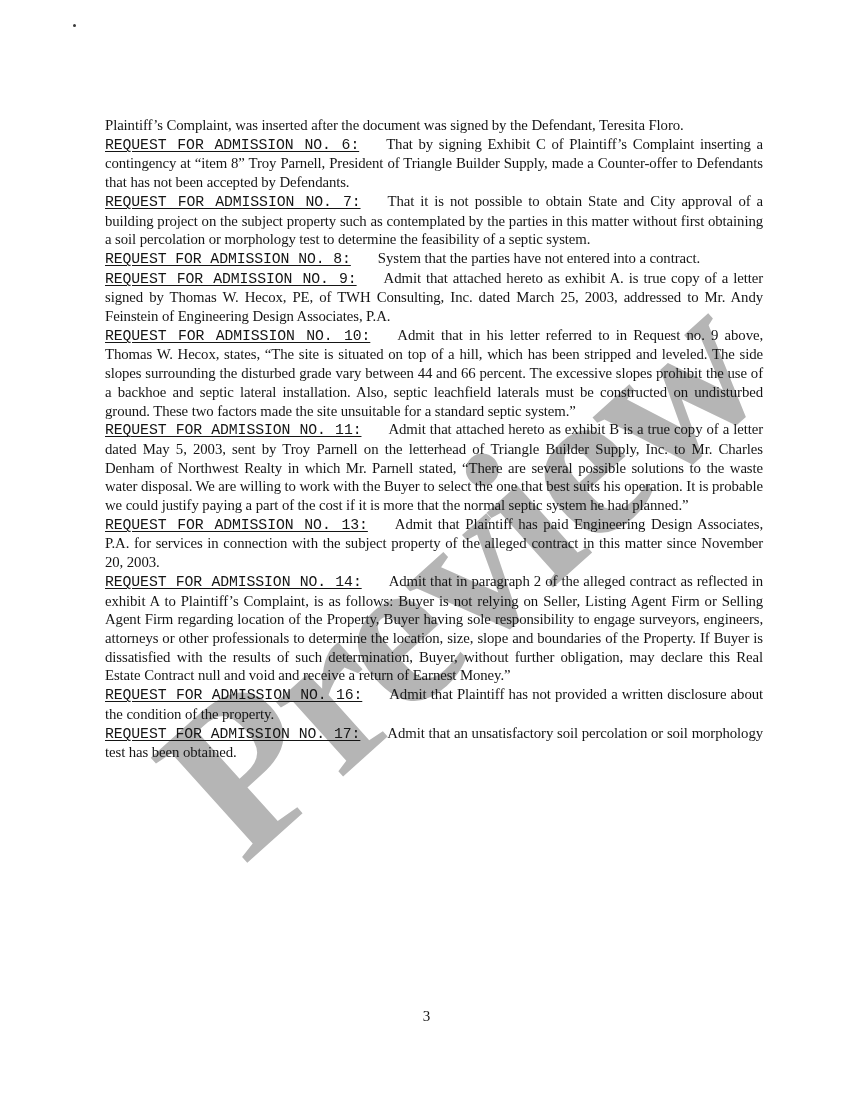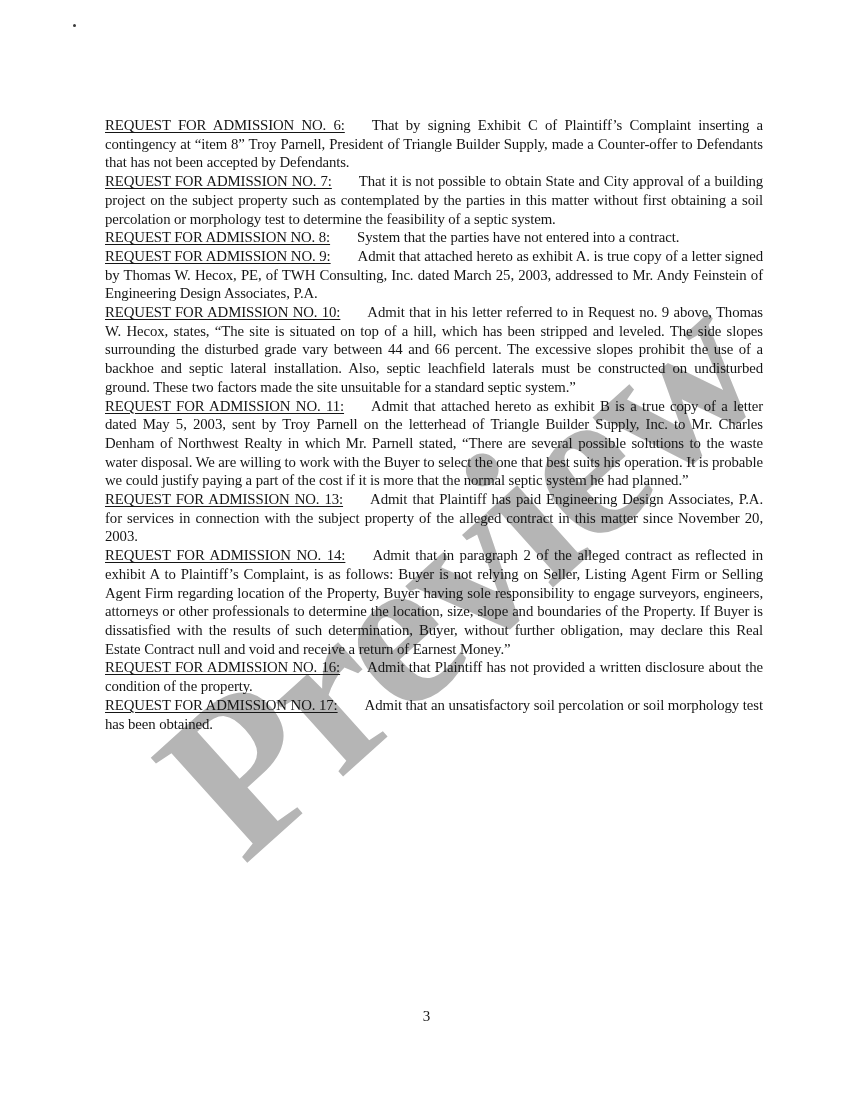--- a/index.html
+++ b/index.html
@@ -51,20 +51,21 @@
     letter-spacing: -0.1px;
   }
   .para {
     margin: 0;
     padding: 0;
   }
   .req-heading {
     text-decoration: underline;
     text-decoration-thickness: 1.4px;
     text-underline-offset: 2px;
+    font-family: Liberation Mono, monospace;
   }
   .tab {
     display: inline-block;
     width: 27px;
   }
   .page-number {
     position: absolute;
     left: 0;
     top: 1008px;
     width: 853px;
@@ -78,20 +79,21 @@
 <body>
 
 <div class="page">
 
   <div class="speck"></div>
 
   <div class="watermark">Preview</div>
 
   <div class="content">
 
+    <p class="para">Plaintiff’s Complaint, was inserted after the document was signed by the Defendant, Teresita Floro.</p>
 
     <p class="para"><span class="req-heading">REQUEST FOR ADMISSION NO. 6:</span><span class="tab"></span><span>That by signing Exhibit C of Plaintiff’s Complaint inserting a contingency at “item 8” Troy Parnell, President of Triangle Builder Supply, made a Counter-offer to Defendants that has not been accepted by Defendants.</span></p>
 
     <p class="para"><span class="req-heading">REQUEST FOR ADMISSION NO. 7:</span><span class="tab"></span><span>That it is not possible to obtain State and City approval of a building project on the subject property such as contemplated by the parties in this matter without first obtaining a soil percolation or morphology test to determine the feasibility of a septic system.</span></p>
 
     <p class="para"><span class="req-heading">REQUEST FOR ADMISSION NO. 8:</span><span class="tab"></span><span>System that the parties have not entered into a contract.</span></p>
 
     <p class="para"><span class="req-heading">REQUEST FOR ADMISSION NO. 9:</span><span class="tab"></span><span>Admit that attached hereto as exhibit A. is true copy of a letter signed by Thomas W. Hecox, PE, of TWH Consulting, Inc. dated March 25, 2003, addressed to Mr. Andy Feinstein of Engineering Design Associates, P.A.</span></p>
 
     <p class="para"><span class="req-heading">REQUEST FOR ADMISSION NO. 10:</span><span class="tab"></span><span>Admit that in his letter referred to in Request no. 9 above, Thomas W. Hecox, states, “The site is situated on top of a hill, which has been stripped and leveled.  The side slopes surrounding the disturbed grade vary between 44 and 66 percent.  The excessive slopes prohibit the use of a backhoe and septic lateral installation.  Also, septic leachfield laterals must be constructed on undisturbed ground.  These two factors made the site unsuitable for a standard septic system.”</span></p>

